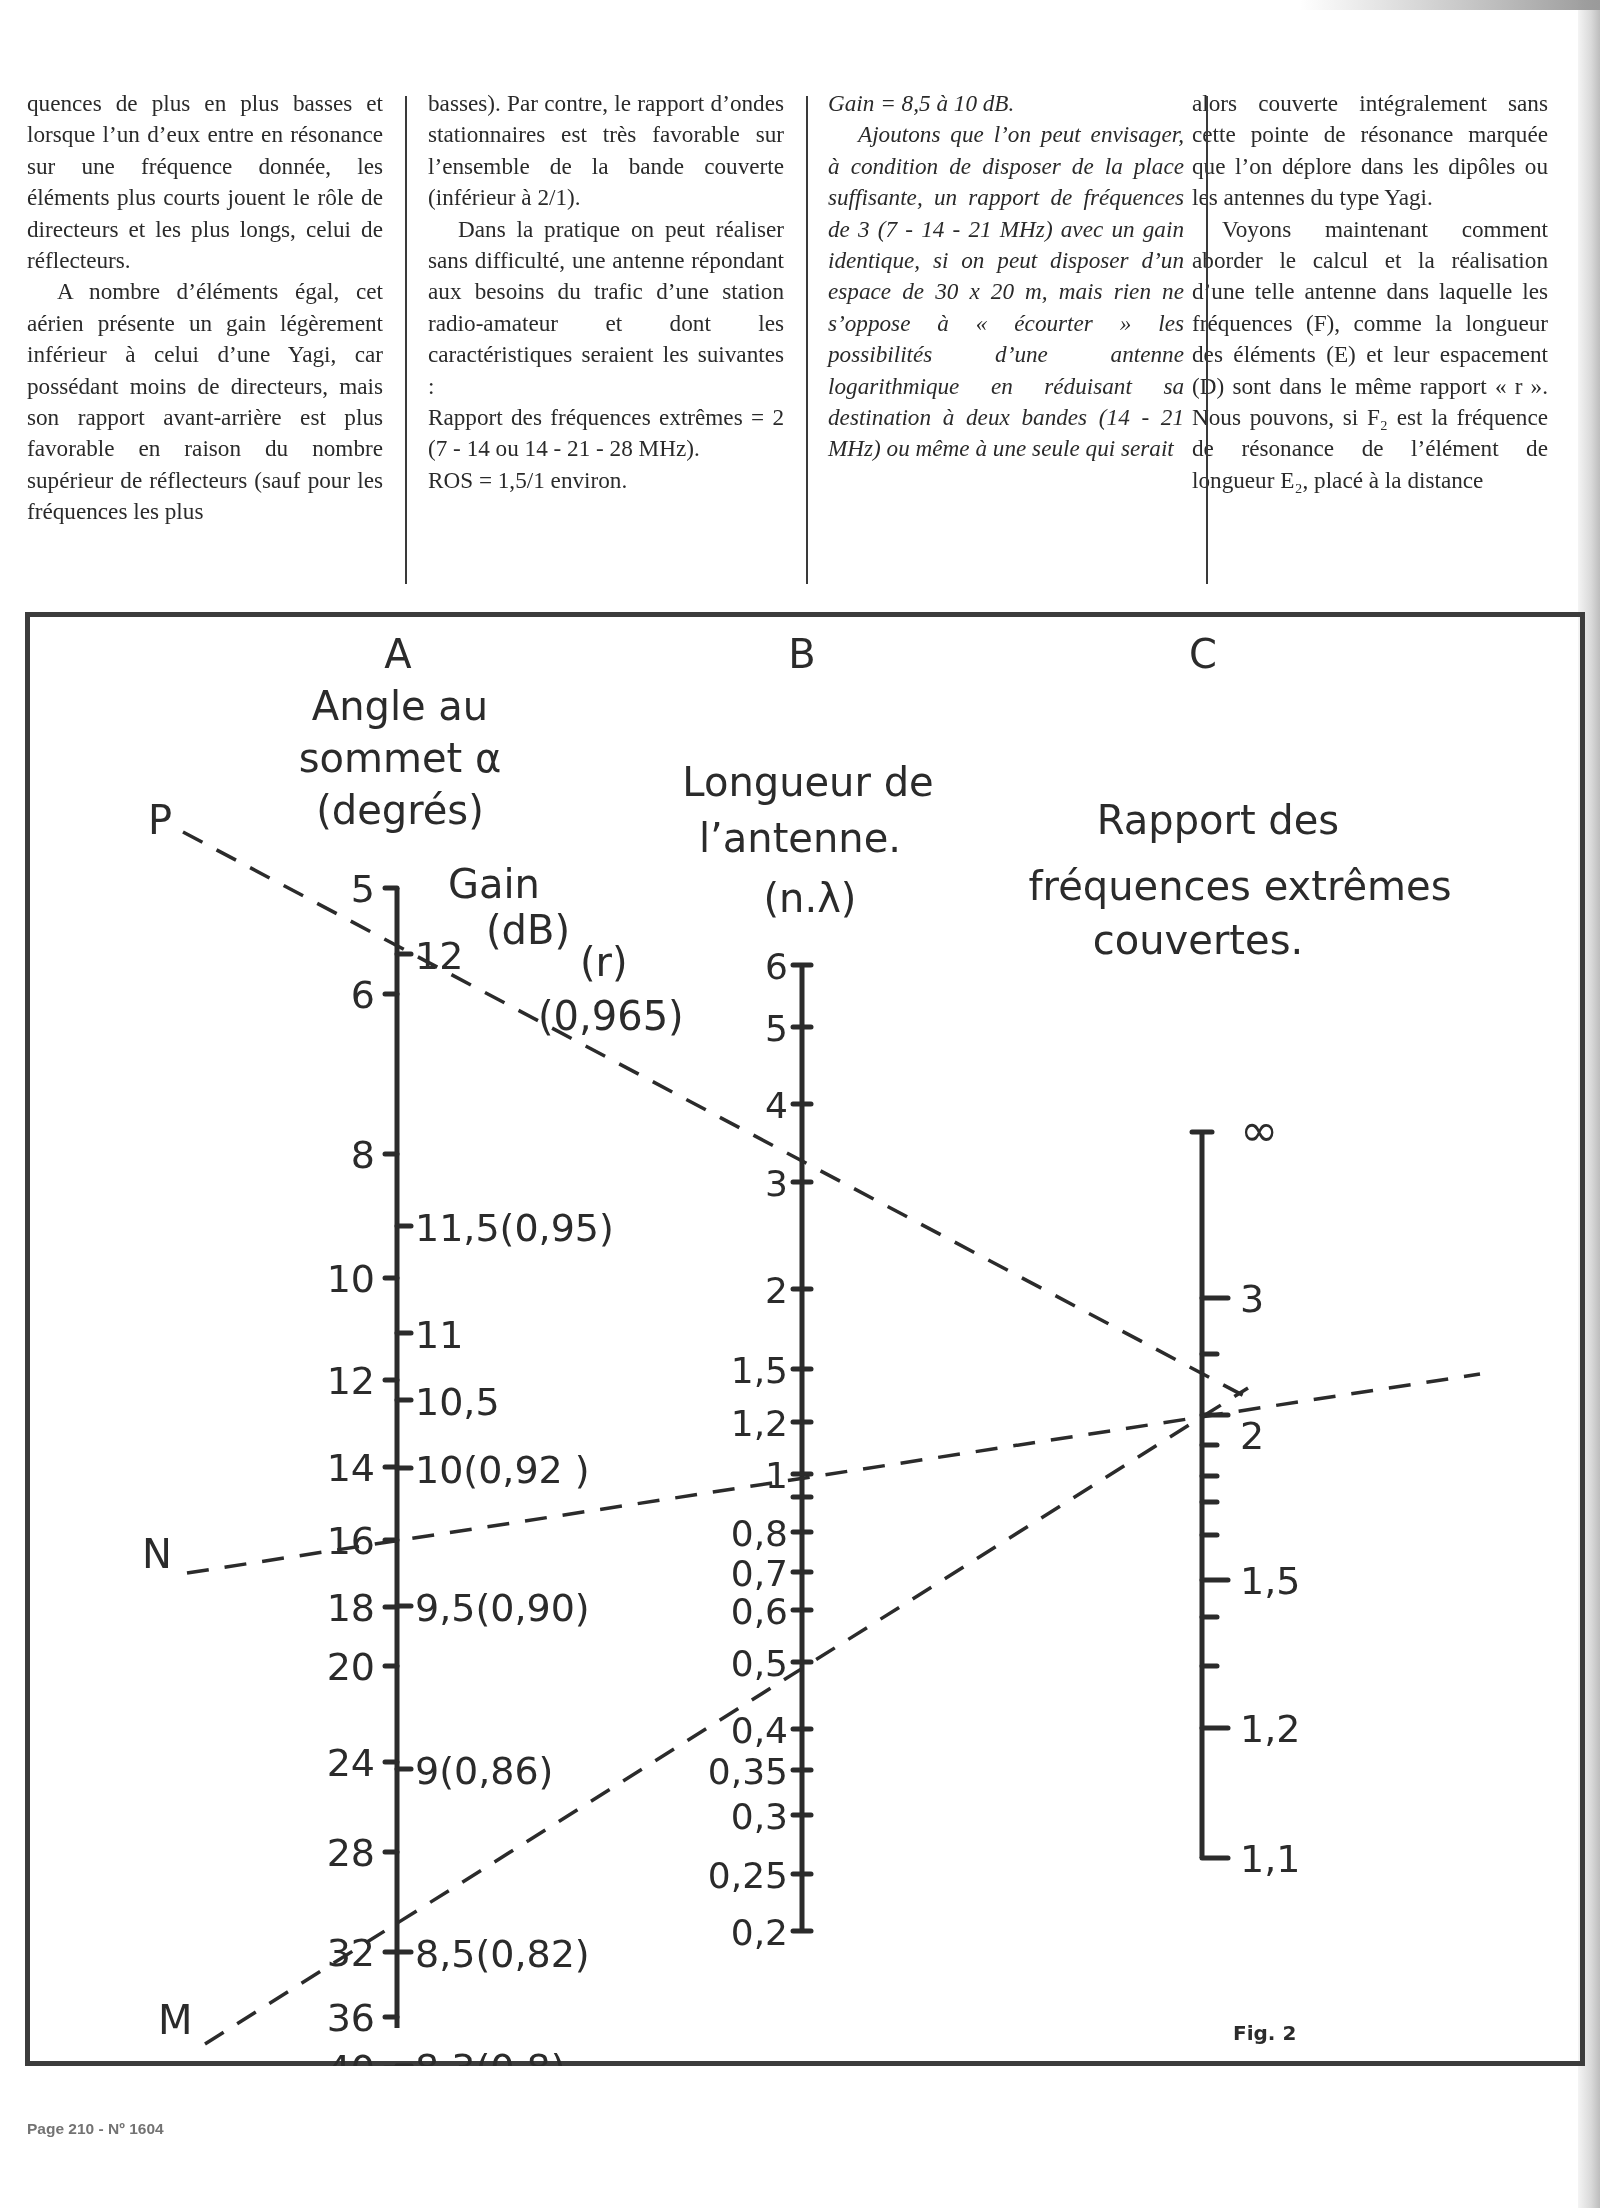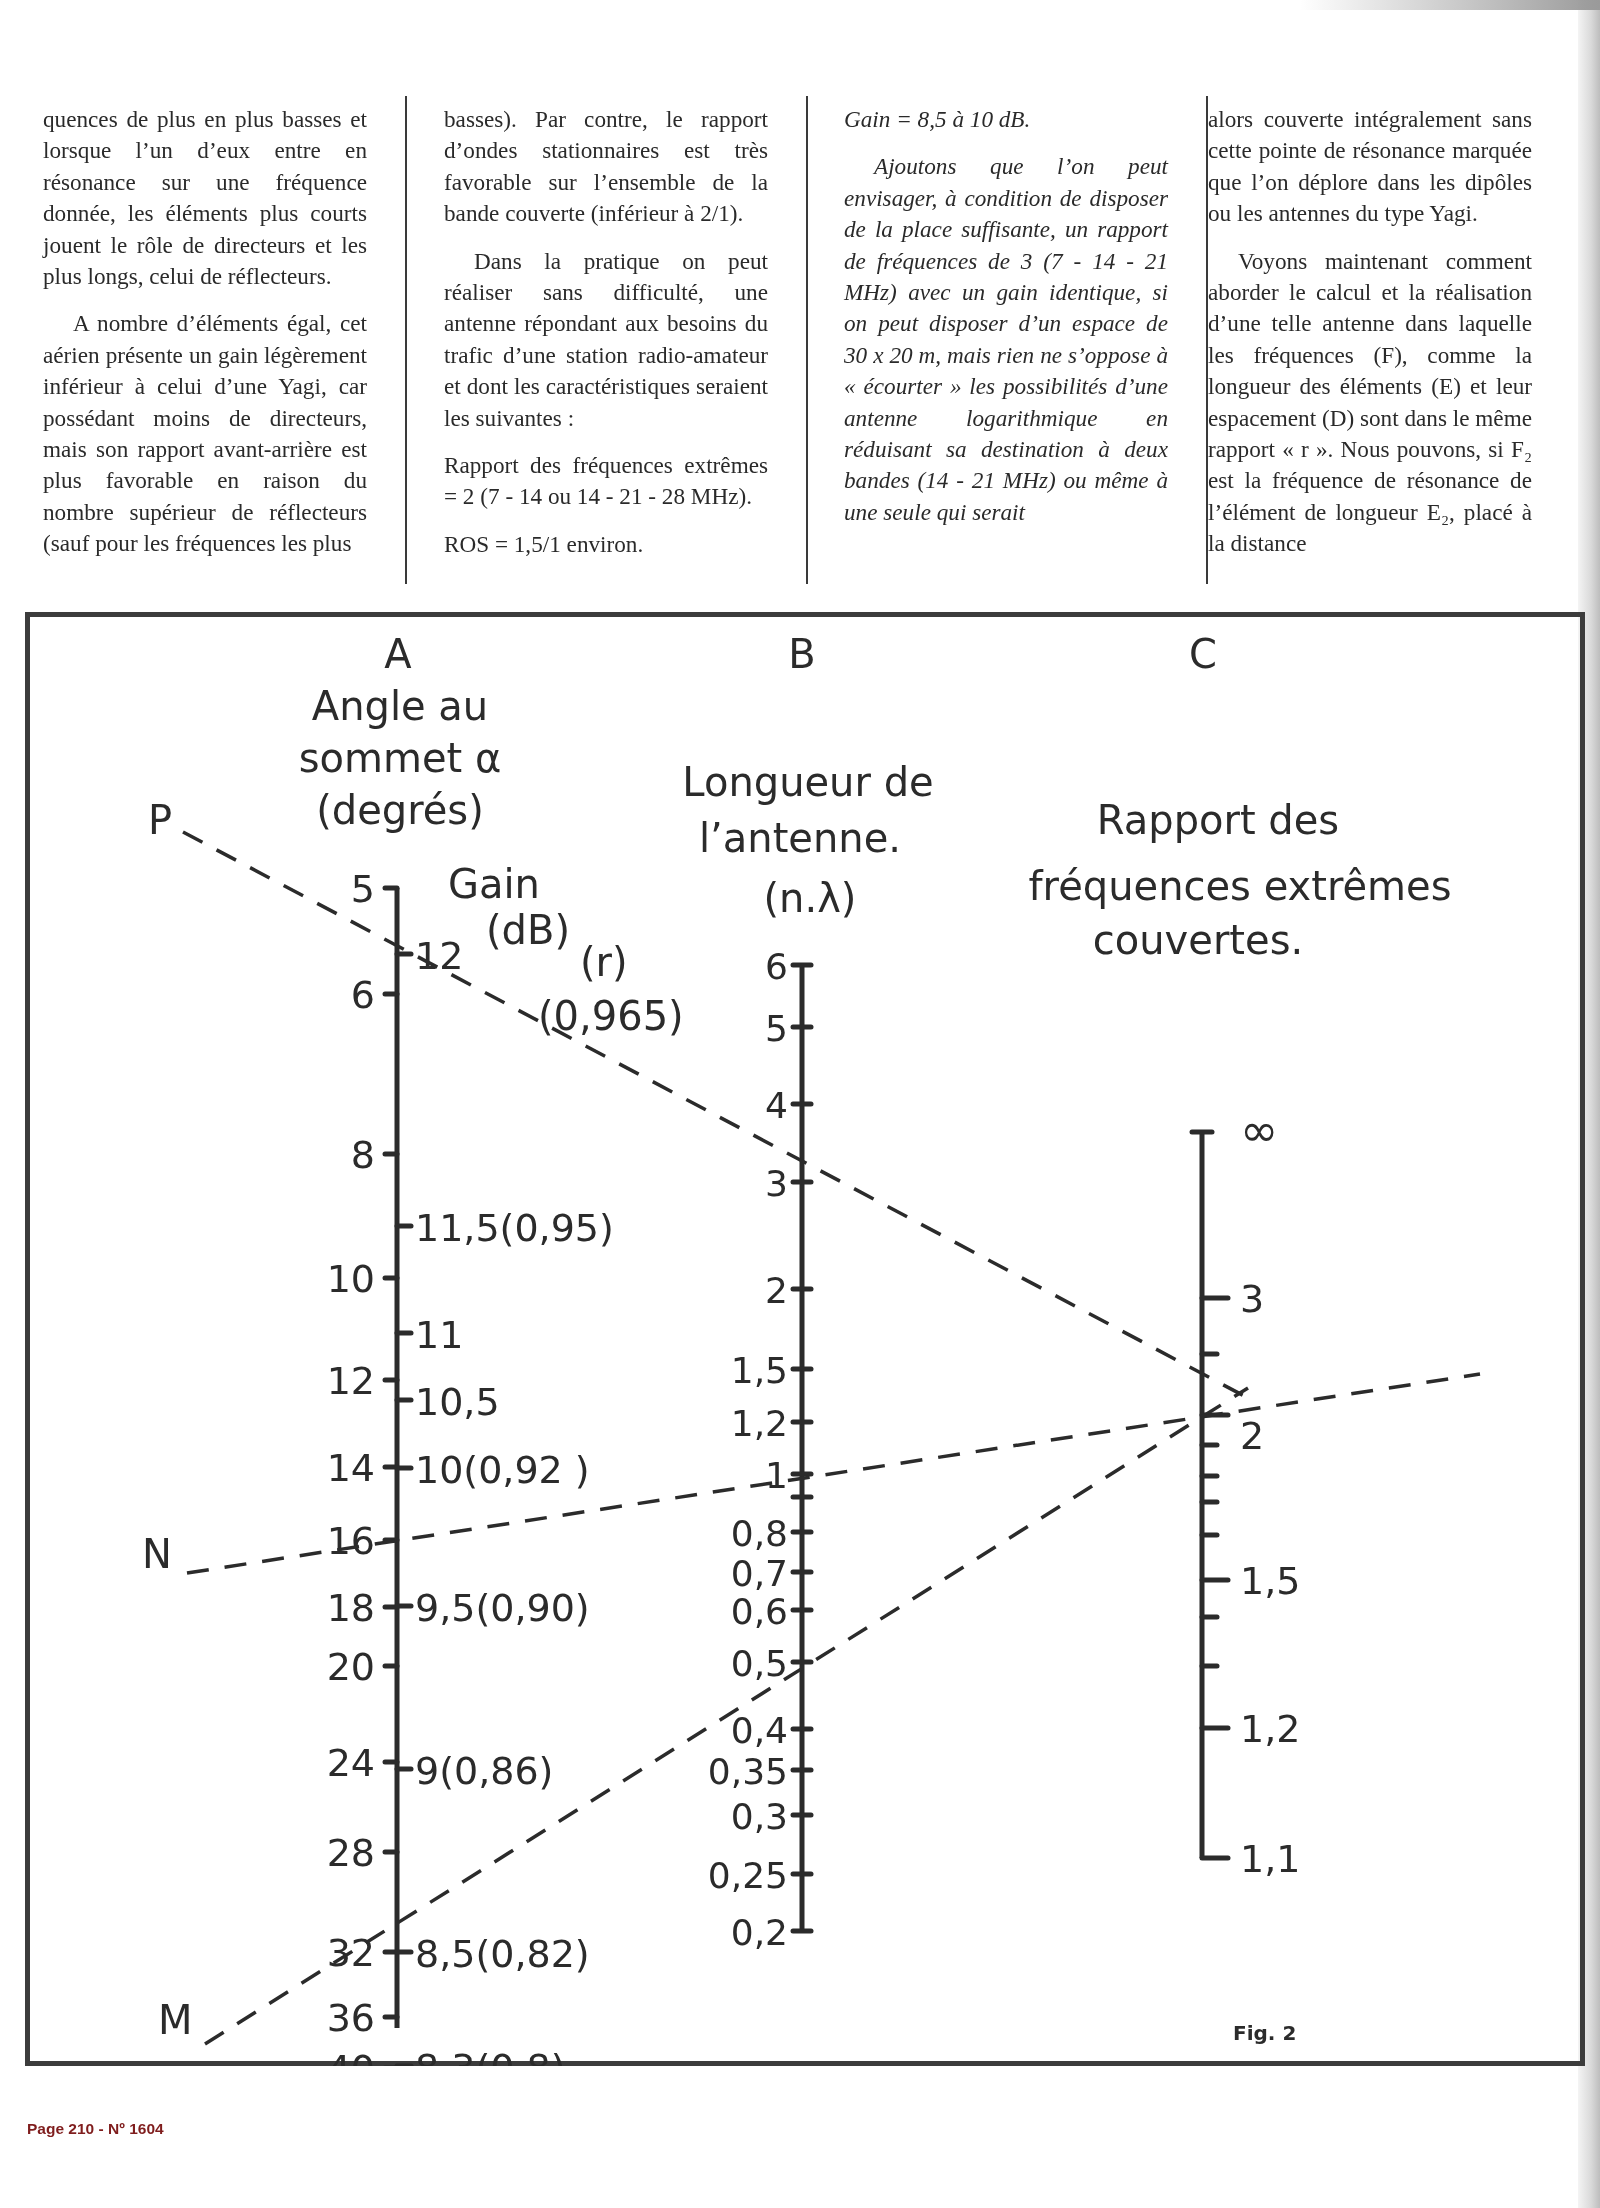--- a/index.html
+++ b/index.html
@@ -14,21 +14,21 @@
   }
   .top-shadow {
     position: absolute; top: 0; right: 0; width: 300px; height: 10px;
     background: linear-gradient(to right, rgba(200,200,200,0), #9a9a9a);
   }
   .columns { position: absolute; top: 88px; left: 0; width: 1600px; height: 540px; }
   .col {
     position: absolute; top: 0; width: 356px;
     font-size: 23.2px; line-height: 31.4px; text-align: justify;
   }
-  .col p { margin: 16px; }
+  .col p { margin: 0; }
   .col p.ind { text-indent: 30px; }
   .col p.noind { text-indent: 0; }
   .col1 { left: 27px; }
   .col2 { left: 428px; }
   .col3 { left: 828px; font-style: italic; }
   .col4 { left: 1192px; }
   .rule {
     position: absolute; top: 96px; width: 2px; height: 488px; background: #3a3a3a;
   }
   .r1 { left: 405px; } .r2 { left: 806px; } .r3 { left: 1206px; }
@@ -37,21 +37,21 @@
     border: 5px solid #3c3c3c; box-sizing: border-box;
   }
   .figure svg { position: absolute; left: -5px; top: -5px; }
   .nomo text {
     font-family: "DejaVu Sans", "Liberation Sans", sans-serif;
     fill: #2b2b2b;
   }
   .footer {
     position: absolute; left: 27px; top: 2120px;
     font-family: "Liberation Sans", "DejaVu Sans", sans-serif;
-    font-weight: bold; font-size: 15.5px; color: #7f1d1d;
+    font-weight: bold; font-size: 15.5px; color: #737373;
   }
 </style>
 </head>
 <body>
 
 <div class="edge-shadow"></div>
 <div class="top-shadow"></div>
 
 <div class="columns">
   <div class="col col1">

